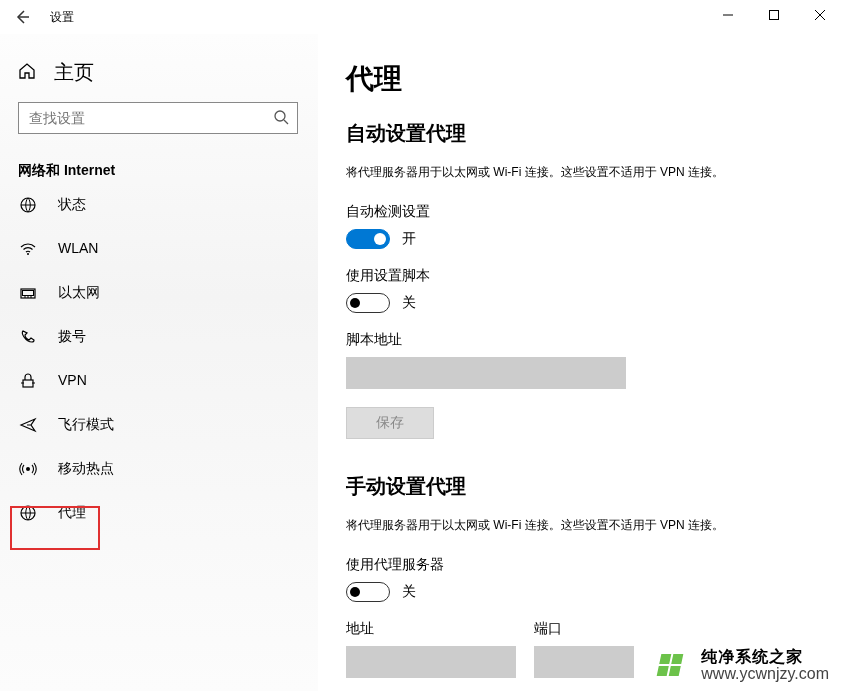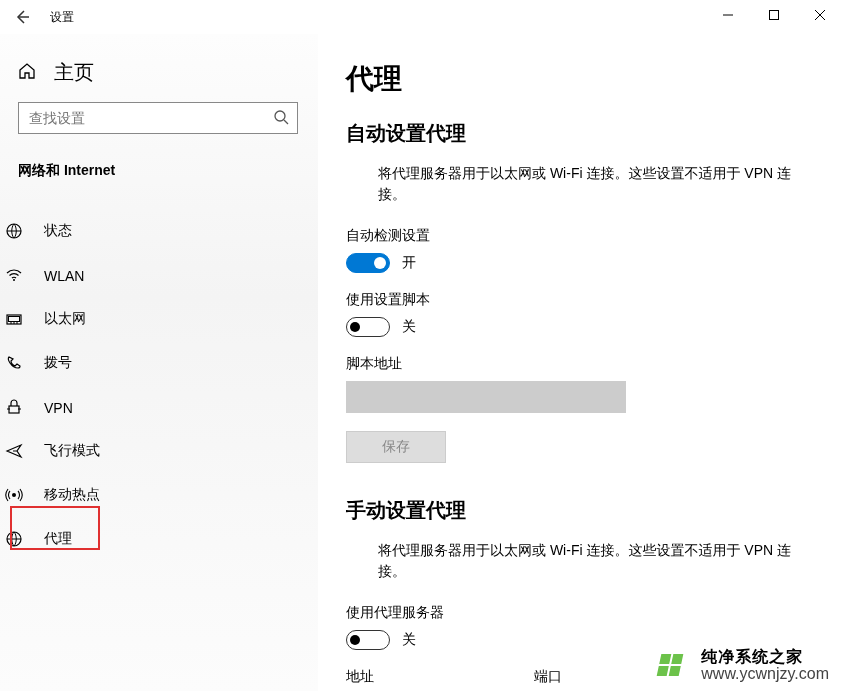--- a/index.html
+++ b/index.html
@@ -71,23 +71,23 @@
     color: #666;
     background: transparent;
   }
   .search-box .sicon { color: #444; }
   .section-title {
     margin: 28px 0 16px 18px;
     font-weight: 600;
     font-size: 14px;
   }
   .nav-item {
-    display: flex; align-items: flex-end;
+    display: flex; align-items: flex-start;
     height: 44px;
-    padding-left: 4px;
+    padding-left: 18px;
     gap: 20px;
     font-size: 14px;
     color: #000;
   }
   .nav-item .nicon {
     width: 20px; display: flex; align-items: center; justify-content: center;
     color: #333;
   }
   .nav-item.highlight {
     position: relative;
@@ -100,21 +100,21 @@
     border: 2px solid #e03030;
     pointer-events: none;
   }
   .content {
     flex: 1;
     padding: 26px 28px 0 28px;
     overflow: hidden;
   }
   .h1 { font-size: 28px; font-weight: 600; margin: 0 0 22px 0; }
   .h2 { font-size: 20px; font-weight: 600; margin: 0 0 16px 0; }
-  .desc { font-size: 14px; margin-bottom: 22px; line-height: 1.5; margin-left: 32px; }
+  .desc { font-size: 12px; margin-bottom: 22px; line-height: 1.5; }
   .field-label { font-size: 14px; margin-bottom: 8px; }
   .toggle-row { display: flex; align-items: center; gap: 12px; margin-bottom: 18px; }
   .toggle {
     width: 44px; height: 20px;
     border-radius: 10px;
     position: relative;
     border: 1px solid #333;
   }
   .toggle.on { background: #0078d4; border-color: #0078d4; }
   .toggle.off { background: #fff; }
@@ -126,21 +126,21 @@
   .toggle.off .knob { left: 3px; background: #000; width: 10px; height: 10px; top: 4px; }
   .toggle-text { font-size: 14px; }
   .text-input {
     width: 280px; height: 32px;
     background: #ccc;
     border: none;
     display: block;
     margin-bottom: 18px;
   }
   .save-btn {
-    width: 100px; height: 32px;
+    width: 88px; height: 32px;
     background: #ddd;
     border: 1px solid #ccc;
     color: #888;
     font-size: 14px;
     display: flex; align-items: center; justify-content: center;
     margin-bottom: 34px;
   }
   .two-col { display: flex; gap: 18px; }
   .watermark {
     position: absolute;

